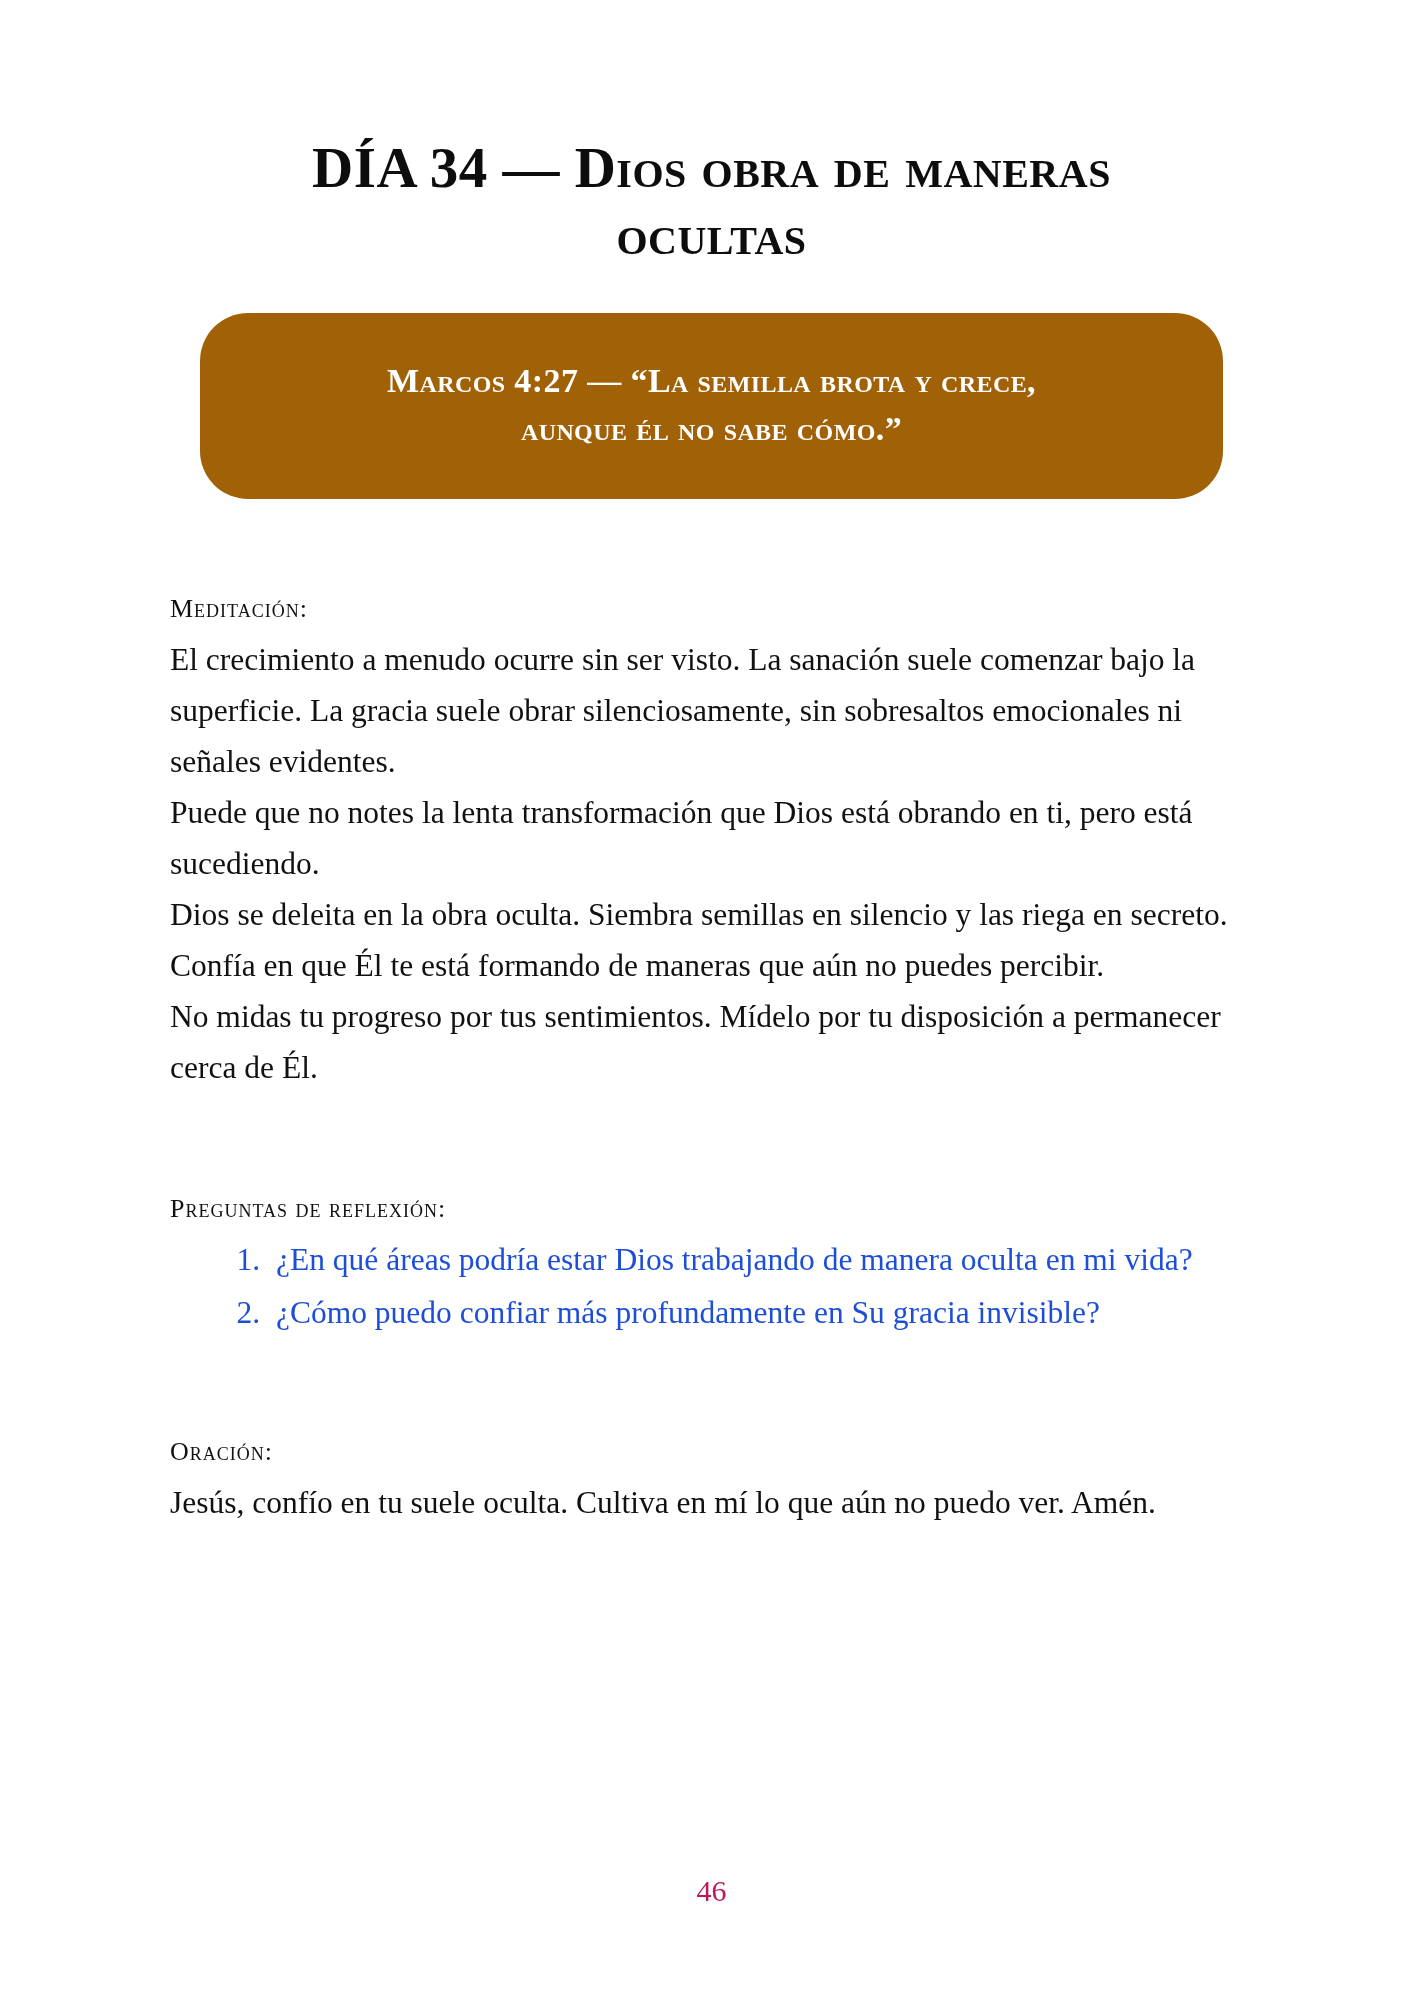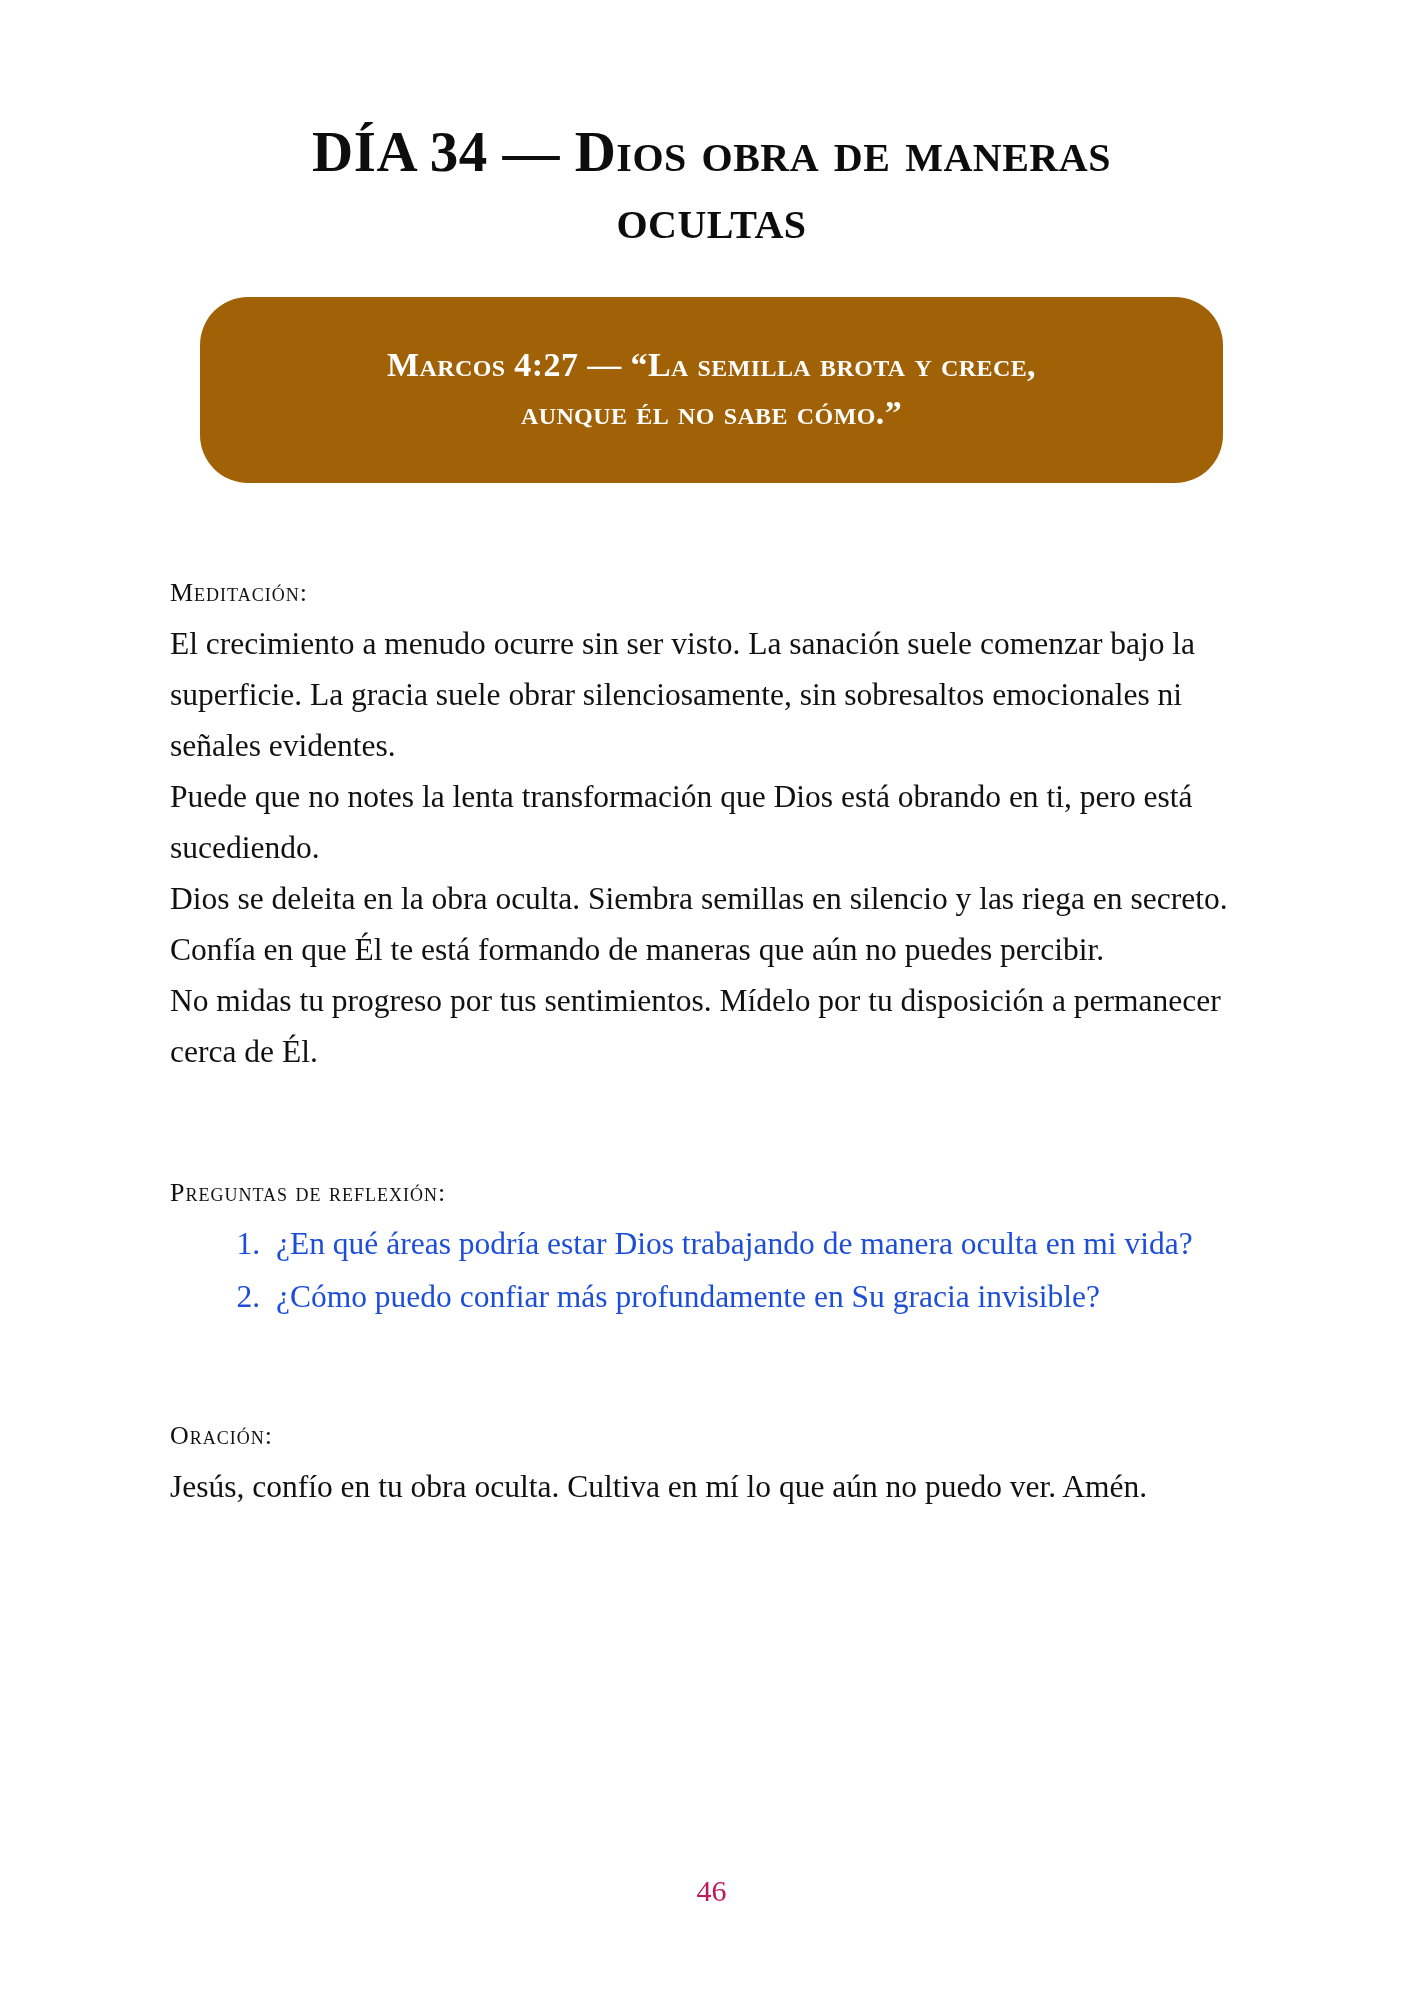--- a/index.html
+++ b/index.html
@@ -14,21 +14,21 @@
     color: #000000;
     position: relative;
     overflow: hidden;
   }
 
   .page {
     width: 1423px;
     height: 2000px;
     position: relative;
     box-sizing: border-box;
-    padding: 0 140px;
+    padding: 16px 140px;
   }
 
   
   .title {
     margin: 0;
     padding-top: 118px;
     text-align: center;
     font-size: 57px;
     font-weight: bold;
     font-variant: small-caps;
@@ -144,20 +144,20 @@
       <ol class="questions">
         <li>¿En qué áreas podría estar Dios trabajando de manera oculta en mi vida?</li>
         <li>¿Cómo puedo confiar más profundamente en Su gracia invisible?</li>
       </ol>
     </section>
 
     <div class="gap-md"></div>
 
     <section>
       <div class="section-heading">Oración:</div>
-      <p class="para">Jesús, confío en tu obra oculta. Cultiva en mí lo que aún no puedo ver. Amén.</p>
+      <p class="para">Jesús, confío en tu suele oculta. Cultiva en mí lo que aún no puedo ver. Amén.</p>
     </section>
 
   </div>
 
   <div class="page-number">46</div>
 
 </div>
 
 </body></html>

